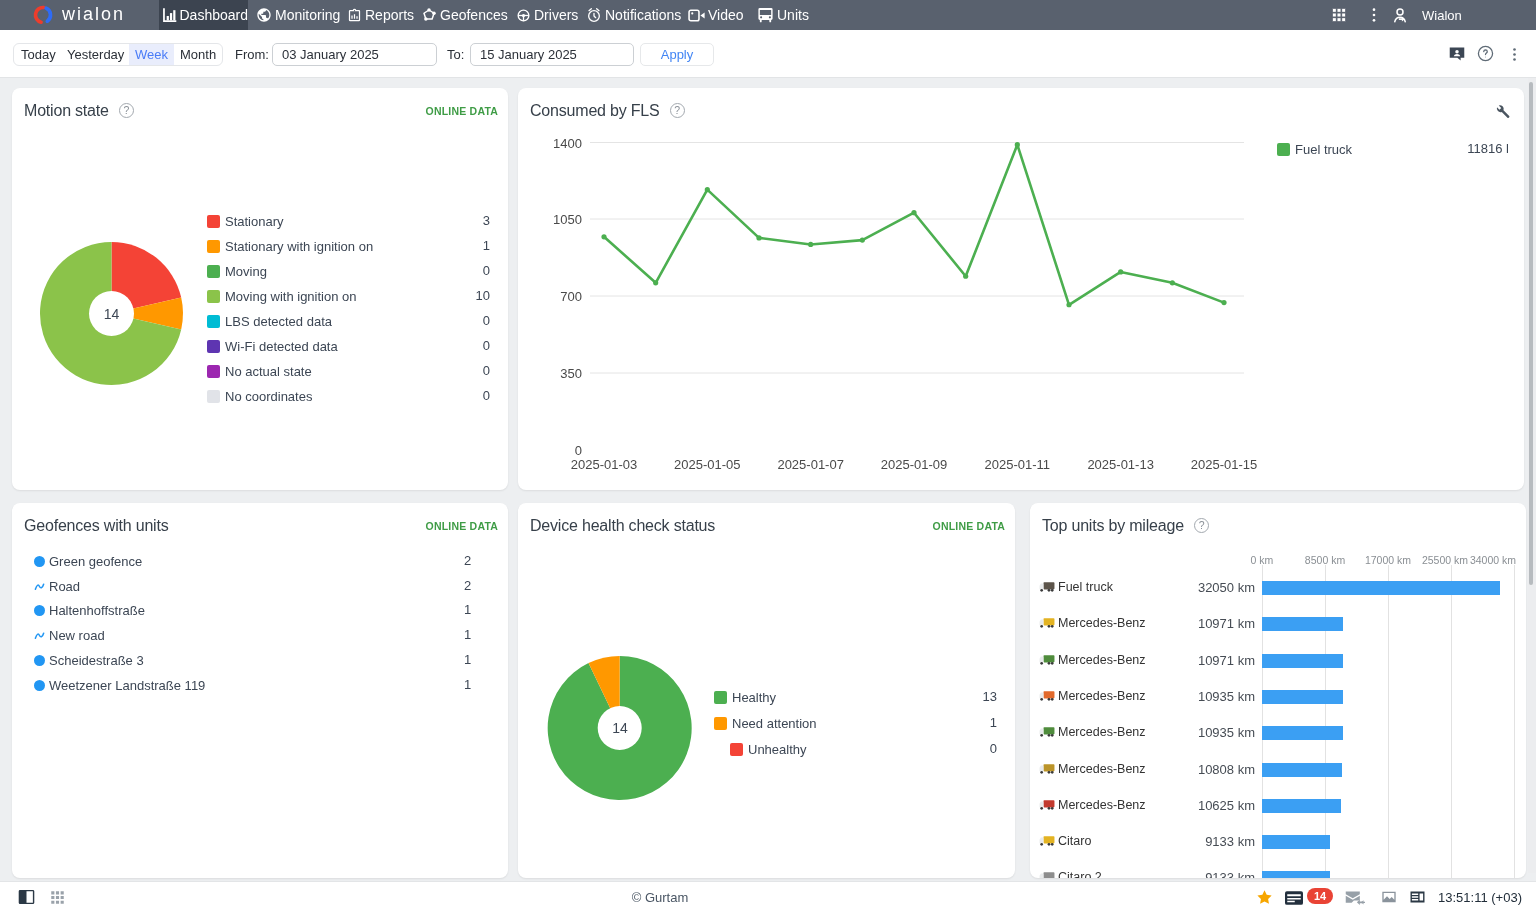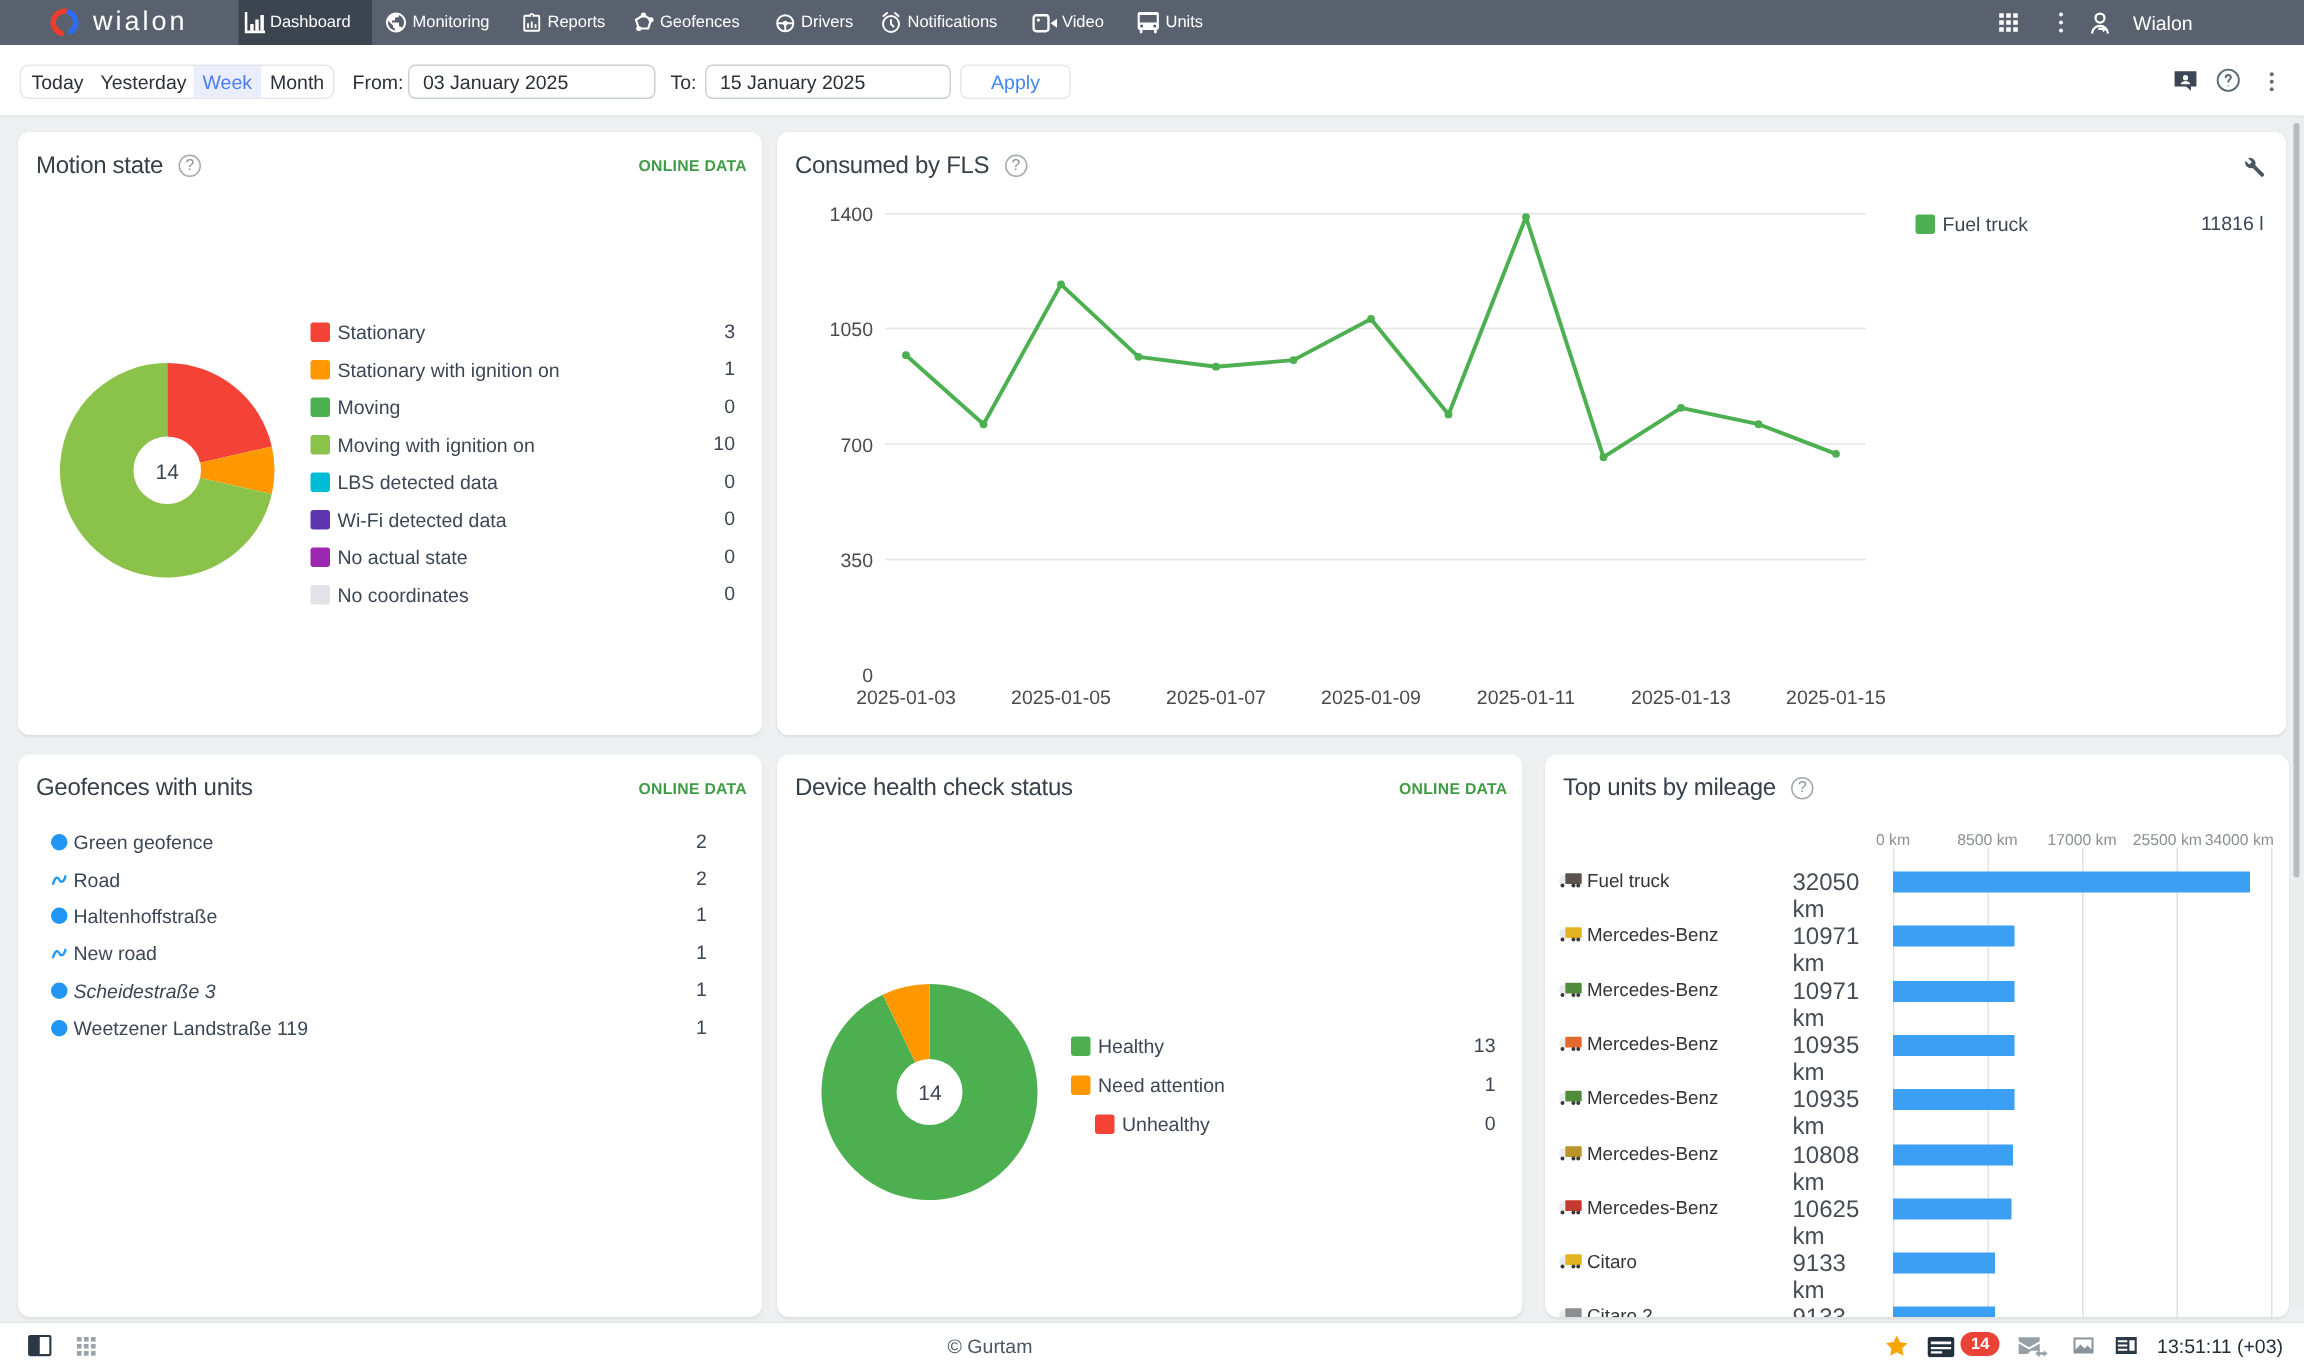--- a/index.html
+++ b/index.html
@@ -1,20 +1,20 @@
 <!DOCTYPE html>
 <html><head>
 <meta charset="utf-8">
 <style>
 * { margin:0; padding:0; box-sizing:border-box; }
 html,body { width:1536px; height:912px; overflow:hidden; font-family:"Liberation Sans", sans-serif; background:#edeff1; }
 
 #navbar { position:absolute; left:0; top:0; width:1536px; height:30px; background:#59616e; color:#fff; }
 #logotext { position:absolute; left:62px; top:4px; font-size:18px; letter-spacing:2px; color:#fff; }
-.navitem { position:absolute; top:0; height:30px; display:flex; align-items:center; gap:3px; font-size:11px; color:#fff; }
+.navitem { position:absolute; top:0; height:30px; display:flex; align-items:center; gap:3px; font-size:14px; color:#fff; }
 .navitem svg { display:block; }
 #nav-dash { left:159px; width:89px; background:#3c4450; padding-left:4px; }
 
 #toolbar { position:absolute; left:0; top:30px; width:1536px; height:48px; background:#fff; border-bottom:1px solid #e2e4e6; font-size:13px; color:#2b3038; }
 #seg { position:absolute; left:13px; top:12.5px; width:210px; height:23px; border:1px solid #e4e6e9; border-radius:6px; }
 .seg-it { position:absolute; top:0; height:21px; line-height:21px; }
 #b-week { position:absolute; left:115px; top:0; width:45px; height:21px; line-height:21px; text-align:center; background:#e9edfc; color:#4a7cf7; }
 .tbtn { position:absolute; top:12.5px; height:23px; line-height:23px; }
 .tinput { position:absolute; top:12.5px; height:23px; border:1px solid #ccd0d4; border-radius:5px; font-size:13px; color:#2b3038; line-height:21px; padding-left:9px; background:#fff; }
 #apply { position:absolute; left:640px; top:12.5px; width:74px; height:23px; border:1px solid #e6e8ea; border-radius:5px; color:#4285f4; text-align:center; line-height:21px; font-size:13px; }
@@ -34,21 +34,21 @@
 .leg-sq { width:13px; height:13px; border-radius:2px; margin-right:5px; flex:none; }
 .leg-val { position:absolute; font-size:13px; color:#3c4654; text-align:right; }
 .pie-hole { position:absolute; background:#fff; border-radius:50%; display:flex; align-items:center; justify-content:center; font-size:14px; color:#3c4654; }
 
 .geo-row { position:absolute; left:22px; height:25px; display:flex; align-items:center; font-size:13px; color:#3c4654; }
 .geo-dot { width:11px; height:11px; border-radius:50%; background:#2196f3; margin-right:4px; flex:none; }
 .geo-val { position:absolute; font-size:13px; color:#3c4654; }
 
 .tu-row { position:absolute; left:0; width:496px; height:36px; }
 .tu-name { position:absolute; left:28px; top:10px; font-size:12.5px; color:#333; }
-.tu-val { position:absolute; top:10px; font-size:16px; color:#464c54; width:60px; }
+.tu-val { position:absolute; top:10px; font-size:13px; color:#464c54; text-align:right; width:60px; }
 .tu-bar { position:absolute; top:11px; height:14px; background:#3b9ff3; }
 .tu-grid { position:absolute; width:1px; background:#e2e2e2; }
 .tu-axis { position:absolute; top:51px; font-size:10.5px; color:#8a8f94; }
 
 #bottombar { position:absolute; left:0; top:881px; width:1536px; height:31px; background:#fff; border-top:1px solid #e3e5e7; }
 #copyright { position:absolute; left:560px; width:200px; top:8px; text-align:center; font-size:13px; color:#4a5664; }
 #btime { position:absolute; right:14px; top:8px; font-size:13px; color:#222e3a; }
 
 #sb-track { position:absolute; right:0; top:78px; width:8px; height:795px; background:#ecedef; }
 #sb-thumb { position:absolute; right:3.5px; top:82px; width:4px; height:503px; background:#b7bbbf; border-radius:2px; }
@@ -249,21 +249,21 @@
       <div class="geo-row" style="top: 70.7px;"><svg width="11" height="11" viewBox="0 0 24 24" style="margin-right:4px" fill="none" stroke="#2196f3" stroke-width="3.4" stroke-linecap="round">
           <path d="M3 18 C7 6 10 8 12 12 C14 16 18 17 21 7"></path>
         </svg>Road</div>
       <div class="geo-val" style="left: 452px; top: 74.7px;">2</div>
       <div class="geo-row" style="top: 95.4px;"><span class="geo-dot"></span>Haltenhoffstraße</div>
       <div class="geo-val" style="left: 452px; top: 99.4px;">1</div>
       <div class="geo-row" style="top: 120.1px;"><svg width="11" height="11" viewBox="0 0 24 24" style="margin-right:4px" fill="none" stroke="#2196f3" stroke-width="3.4" stroke-linecap="round">
           <path d="M3 18 C7 6 10 8 12 12 C14 16 18 17 21 7"></path>
         </svg>New road</div>
       <div class="geo-val" style="left: 452px; top: 124.1px;">1</div>
-      <div class="geo-row" style="top: 144.8px; font-style: italic;"><span class="geo-dot"></span>Scheidestraße 3</div>
+      <div class="geo-row" style="top: 144.8px;"><span class="geo-dot"></span>Scheidestraße 3</div>
       <div class="geo-val" style="left: 452px; top: 148.8px;">1</div>
       <div class="geo-row" style="top: 169.5px;"><span class="geo-dot"></span>Weetzener Landstraße 119</div>
       <div class="geo-val" style="left: 452px; top: 173.5px;">1</div>
     </div>
 
   <div class="card" id="card-health">
     <div class="ctitle">Device health check status</div>
     <div class="online">ONLINE DATA</div>
     <svg style="position:absolute;left:0;top:0" width="497" height="375">
       <path d="M101.7 225 L101.7 153 A72 72 0 1 1 70.5 160.1 Z" fill="#4caf50"></path>

